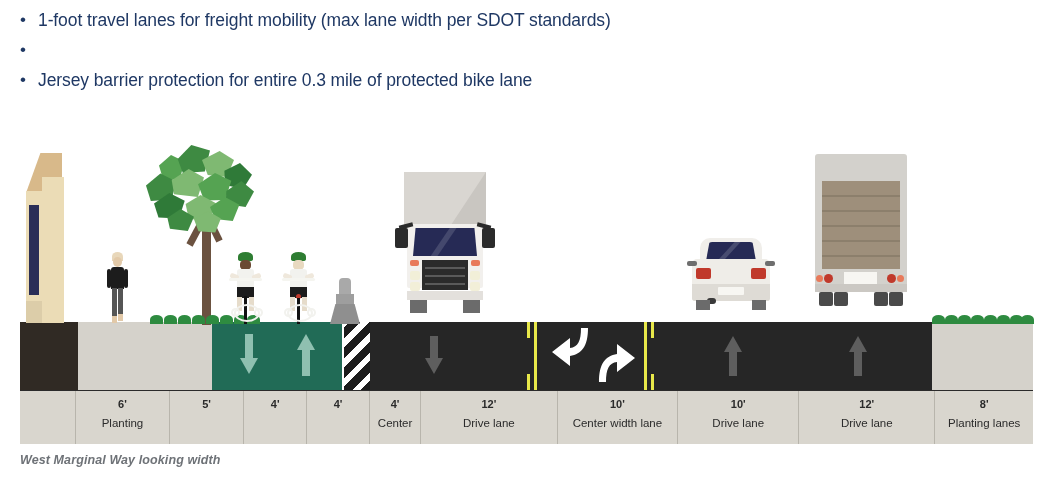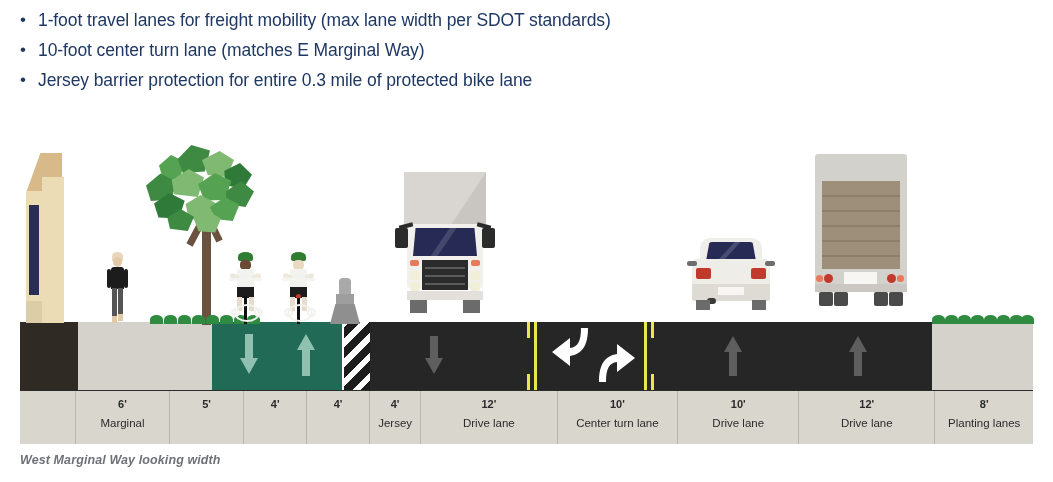--- a/index.html
+++ b/index.html
@@ -102,21 +102,20 @@
 
 <div class="page">
 
   <div class="bullets">
     <div class="bullet-row">
       <span class="bullet-dot">•</span>
       <span class="bullet-text">1-foot travel lanes for freight mobility (max lane width per SDOT standards)</span>
     </div>
     <div class="bullet-row">
       <span class="bullet-dot">•</span>
-      <span class="bullet-text">10-foot center turn lane (matches E Marginal Way)</span>
     </div>
     <div class="bullet-row">
       <span class="bullet-dot">•</span>
       <span class="bullet-text">Jersey barrier protection for entire 0.3 mile of protected bike lane</span>
     </div>
   </div>
 
   <div class="illus">
     <div class="sky"></div>
 
@@ -341,45 +340,45 @@
 
   </div>
 
   <div class="labels">
     <div class="lab" style="width:58px;">
       <span class="ft"></span>
       <span class="nm"></span>
     </div>
     <div class="lab" style="width:97px;">
       <span class="ft">6'</span>
-      <span class="nm">Marginal</span>
+      <span class="nm">Planting</span>
     </div>
     <div class="lab" style="width:77px;">
       <span class="ft">5'</span>
       <span class="nm"></span>
     </div>
     <div class="lab" style="width:65px;">
       <span class="ft">4'</span>
       <span class="nm"></span>
     </div>
     <div class="lab" style="width:65px;">
       <span class="ft">4'</span>
       <span class="nm"></span>
     </div>
     <div class="lab" style="width:53px;">
       <span class="ft">4'</span>
-      <span class="nm">Jersey</span>
+      <span class="nm">Center</span>
     </div>
     <div class="lab" style="width:141px;">
       <span class="ft">12'</span>
       <span class="nm">Drive lane</span>
     </div>
     <div class="lab" style="width:125px;">
       <span class="ft">10'</span>
-      <span class="nm">Center turn lane</span>
+      <span class="nm">Center width lane</span>
     </div>
     <div class="lab" style="width:125px;">
       <span class="ft">10'</span>
       <span class="nm">Drive lane</span>
     </div>
     <div class="lab" style="width:141px;">
       <span class="ft">12'</span>
       <span class="nm">Drive lane</span>
     </div>
     <div class="lab" style="width:101px;">

